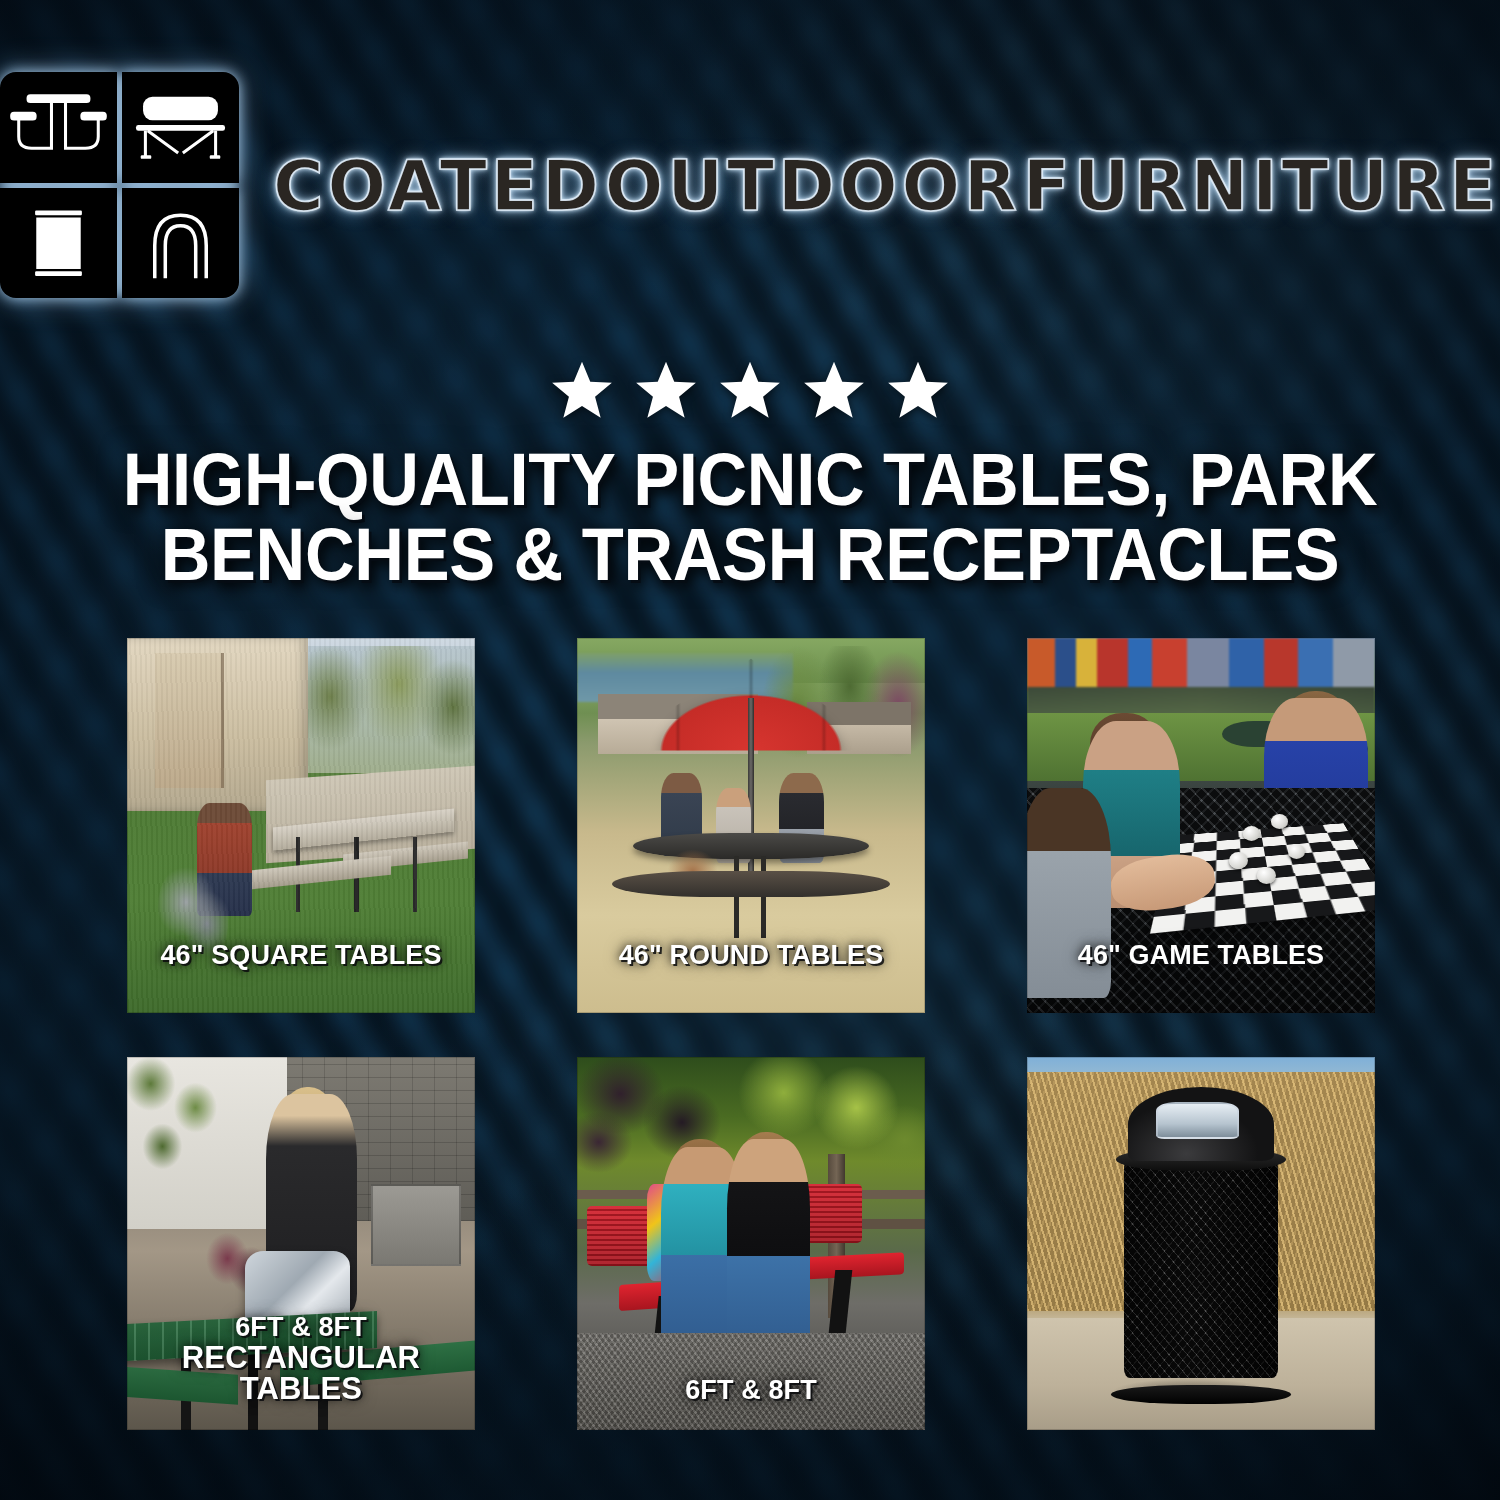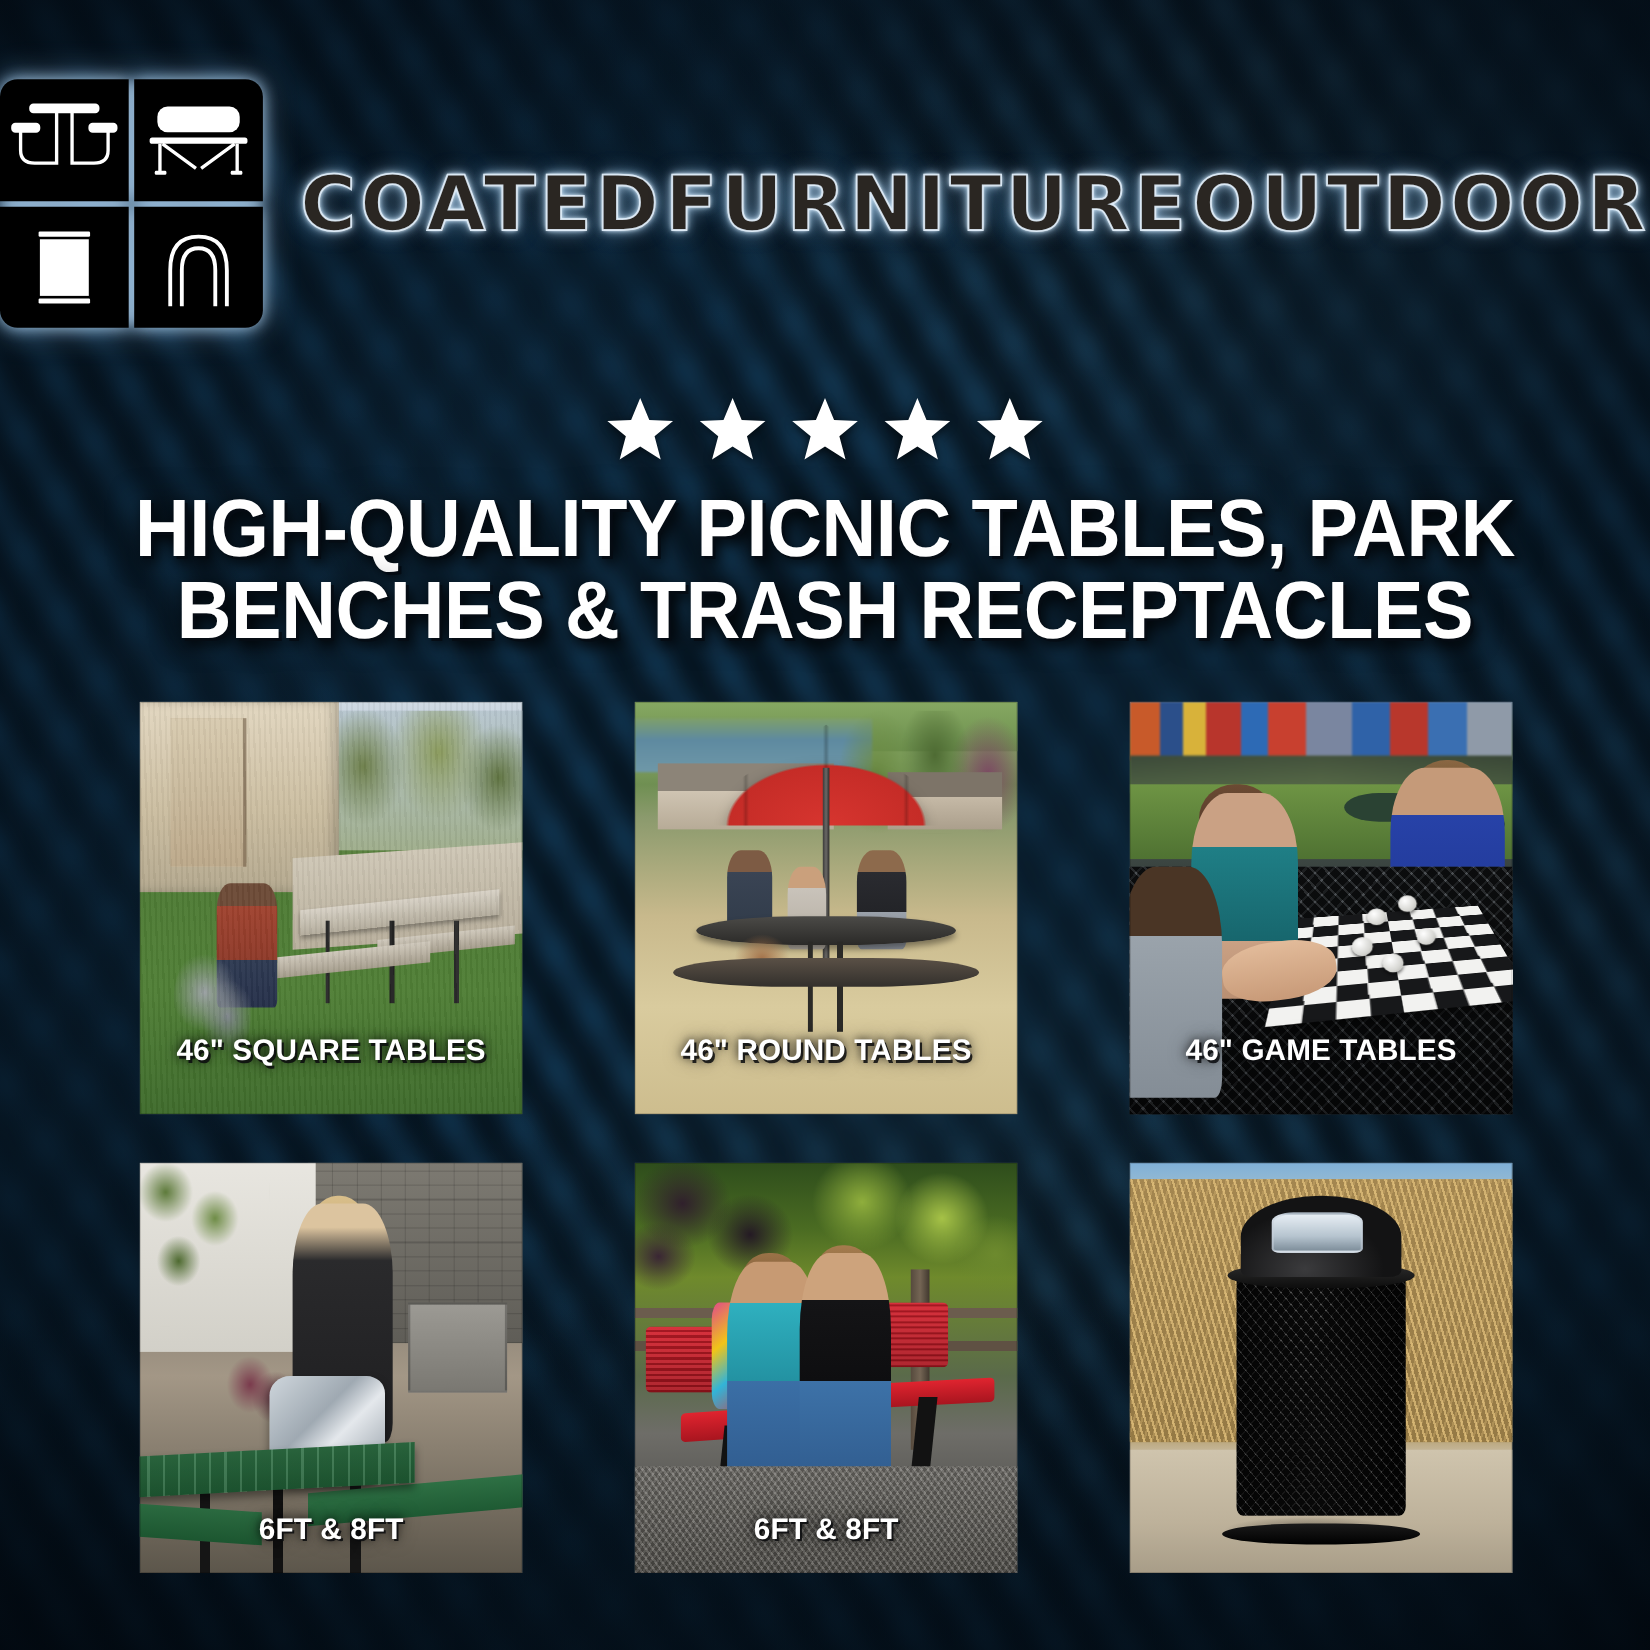--- a/index.html
+++ b/index.html
@@ -646,22 +646,22 @@
           <g fill="none" stroke="#fff" stroke-width="3">
             <path d="M28 70 L28 42 Q28 16 50 16 Q72 16 72 42 L72 70"></path>
             <path d="M37 70 L37 42 Q37 25 50 25 Q63 25 63 42 L63 70"></path>
           </g>
         </svg>
       </div>
     </div>
 
     <div class="logo-words">
       <div class="logo-word lw1">COATED</div>
+      <div class="logo-word lw2">OUTDOOR</div>
       <div class="logo-word lw3">FURNITURE</div>
-      <div class="logo-word lw2">OUTDOOR</div>
     </div>
   </div>
 
   <div class="stars">
     <span class="star">
         <svg viewBox="0 0 24 24">
           <polygon fill="#ffffff" points="12,1.4 15.1,8.9 23.2,9.3 16.9,14.5 19,22.4 12,18 5,22.4 7.1,14.5 0.8,9.3 8.9,8.9"></polygon>
         </svg>
       </span>
     <span class="star">
@@ -772,20 +772,21 @@
         <div class="plant"></div>
           <div class="gbag"></div>
         <div class="glegs"></div>
           <div class="gbench"></div>
           <div class="gtop"></div>
           <div class="gtop-r"></div>
         <div class="gbench2"></div>
       </div>
       <div class="cap">
         <span>6FT &amp; 8FT</span>
+        <span class="l2">RECTANGULAR TABLES</span>
       </div>
     </div>
 
     <div class="tile r2">
       <div class="photo p-bench">
         <div class="ltfol"></div>
           <div class="dkfol"></div>
           <div class="fence"></div>
           <div class="post"></div>
         <div class="bk-back2"></div>

